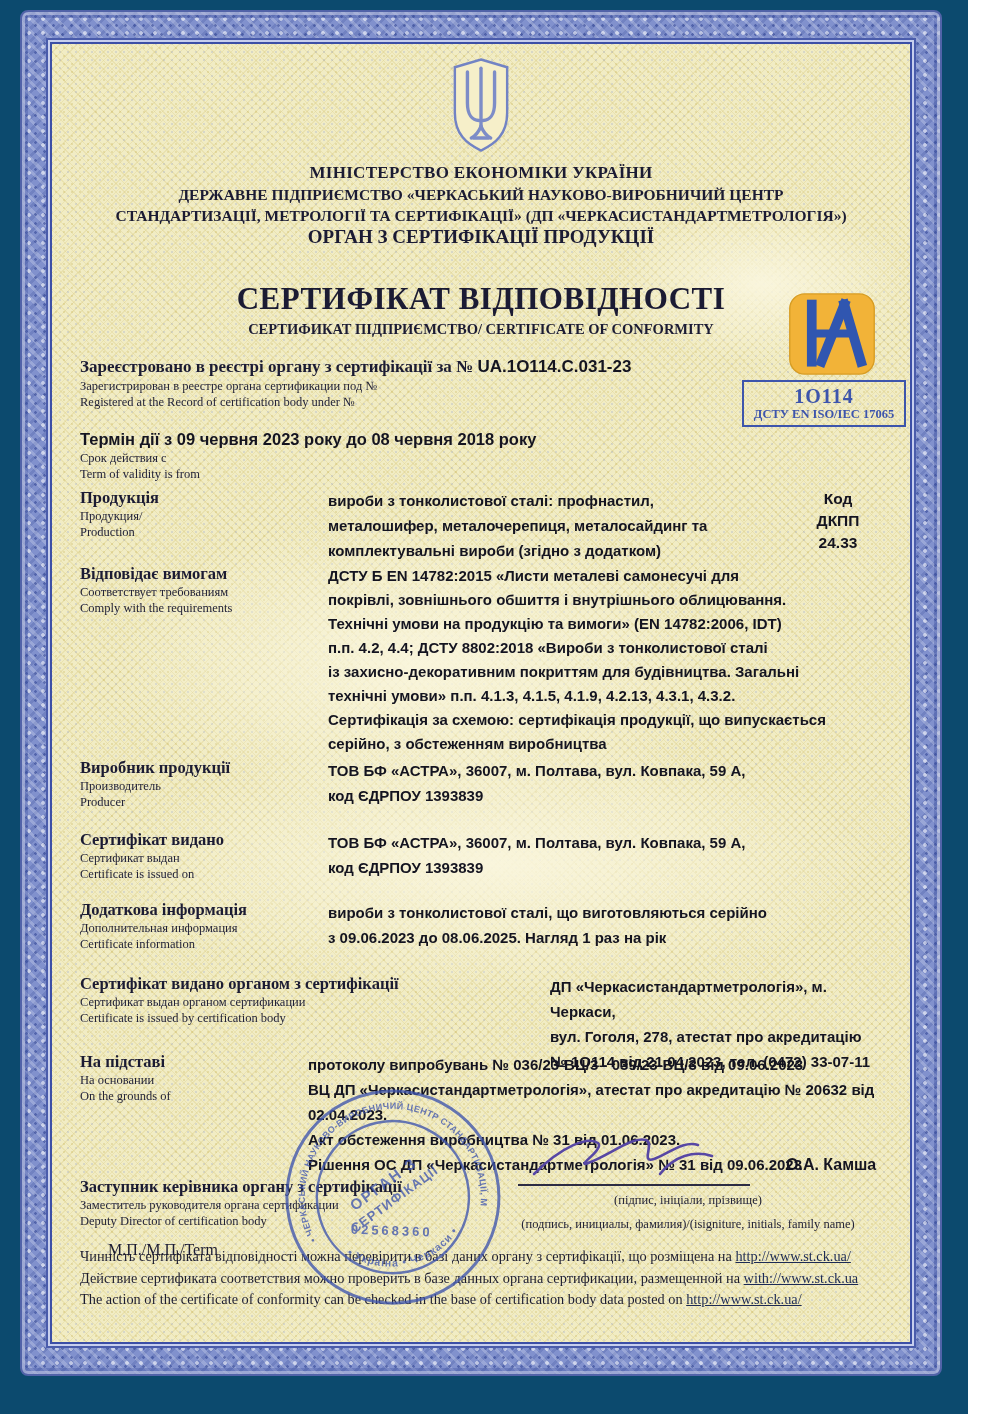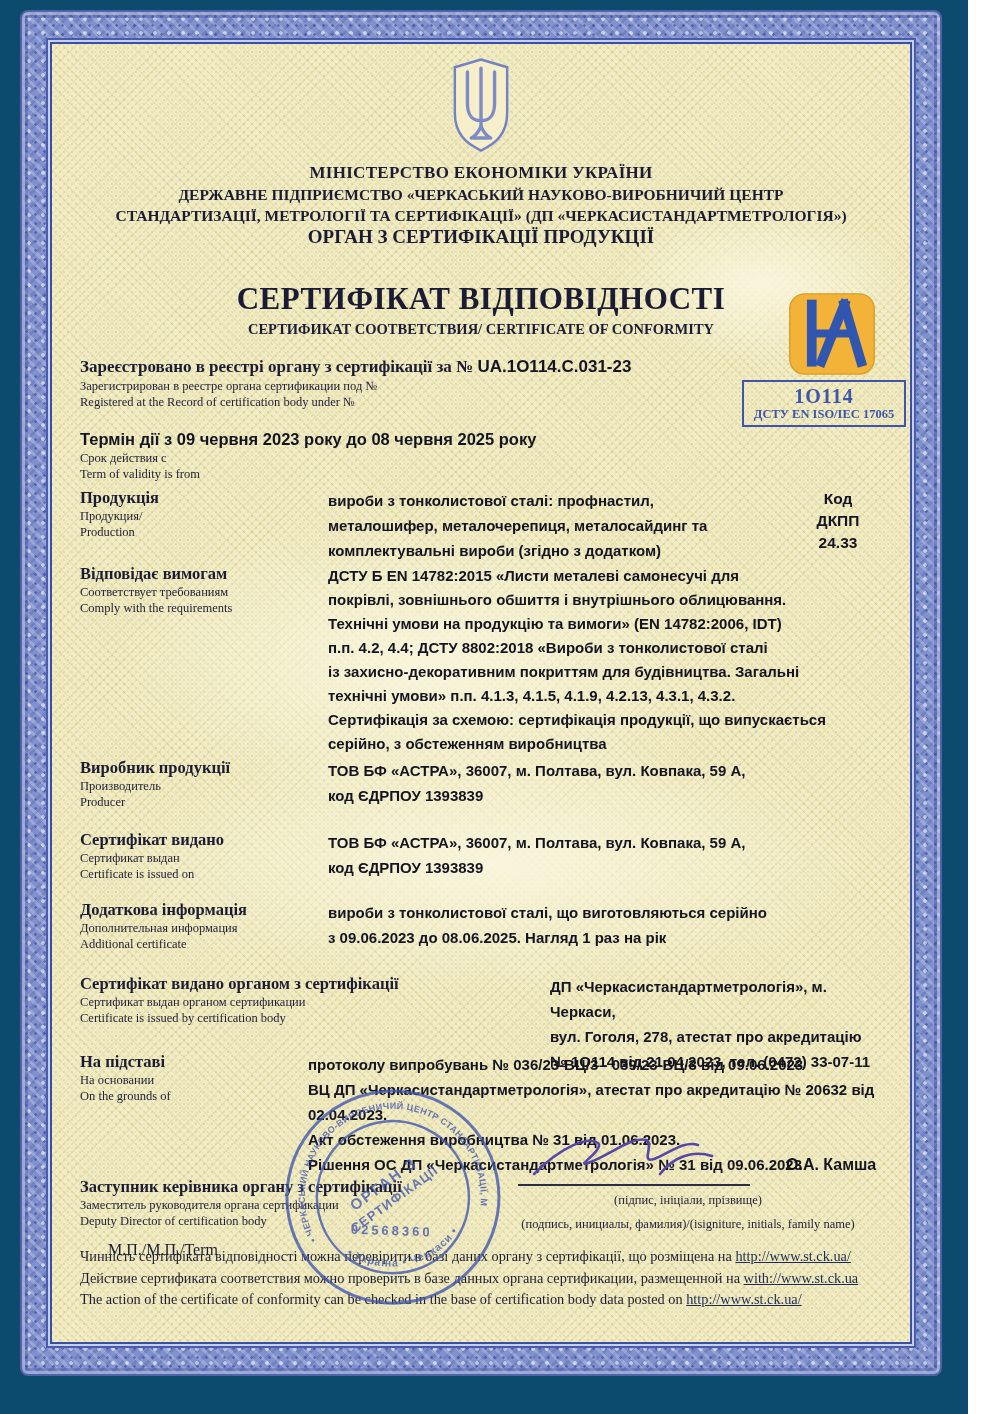--- a/index.html
+++ b/index.html
@@ -114,21 +114,21 @@
         </g>
       </svg>
       <div class="serifb h-ministry">МІНІСТЕРСТВО ЕКОНОМІКИ УКРАЇНИ</div>
       <div class="serifb h-ent ml">ДЕРЖАВНЕ ПІДПРИЄМСТВО «ЧЕРКАСЬКИЙ НАУКОВО-ВИРОБНИЧИЙ ЦЕНТР
 СТАНДАРТИЗАЦІЇ, МЕТРОЛОГІЇ ТА СЕРТИФІКАЦІЇ» (ДП «ЧЕРКАСИСТАНДАРТМЕТРОЛОГІЯ»)</div>
       <div class="serifb h-org">ОРГАН З СЕРТИФІКАЦІЇ ПРОДУКЦІЇ</div>
     </div>
 
     <div class="title-block center">
       <div class="serifb t-main">СЕРТИФІКАТ ВІДПОВІДНОСТІ</div>
-      <div class="serifb t-sub">СЕРТИФИКАТ СООТВЕТСТВИЯ/ CERTIFICATE OF CONFORMITY</div>
+      <div class="serifb t-sub">СЕРТИФИКАТ ПІДПРИЄМСТВО/ CERTIFICATE OF CONFORMITY</div>
     </div>
 
     <svg class="naau" width="88" height="84" viewBox="0 0 100 95">
       <rect x="2" y="2" width="96" height="91" rx="17" fill="#f2b338" stroke="#d79c22" stroke-width="1.5"></rect>
       <g stroke="#3056b0" stroke-linecap="square" fill="none">
         <path d="M27,14 V79" stroke-width="11"></path>
         <path d="M38,79 L64,14" stroke-width="11"></path>
         <path d="M64,14 L83,79" stroke-width="11"></path>
         <path d="M27,47 H72" stroke-width="9"></path>
       </g>
@@ -138,21 +138,21 @@
       <div class="accr-std">ДСТУ EN ISO/IEC 17065</div>
     </div>
 
     <div class="reg">
       <div class="serifb reg-main"><span>Зареєстровано в реєстрі органу з сертифікації за № </span><span class="reg-num">UA.1О114.С.031-23</span></div>
       <div class="serif-sm">Зарегистрирован в реестре органа сертификации под №</div>
       <div class="serif-sm">Registered at the Record of certification body under №</div>
     </div>
 
     <div class="validity">
-      <div class="val-ua">Термін дії з 09 червня 2023 року  до  08 червня 2025 року</div>
+      <div class="val-ua">Термін дії з 09 червня 2023 року  до  08 червня 2018 року</div>
       <div class="serif-sm">Срок действия с</div>
       <div class="serif-sm">Term of validity is from</div>
     </div>
 
     <div class="row row3" style="top:444px;">
       <div>
         <div class="serifb lbl-ua">Продукція</div>
         <div class="serif-sm">Продукция/</div>
         <div class="serif-sm">Production</div>
       </div>
@@ -197,21 +197,21 @@
         <div class="serif-sm">Certificate is issued on</div>
       </div>
       <div class="sansb val ml">ТОВ БФ «АСТРА», 36007, м. Полтава, вул. Ковпака, 59 А,
 код ЄДРПОУ 1393839</div>
     </div>
 
     <div class="row" style="top:856px;">
       <div>
         <div class="serifb lbl-ua">Додаткова інформація</div>
         <div class="serif-sm">Дополнительная информация</div>
-        <div class="serif-sm">Additional certificate</div>
+        <div class="serif-sm">Certificate information</div>
       </div>
       <div class="sansb val ml">вироби з тонколистової сталі, що виготовляються серійно
 з 09.06.2023 до 08.06.2025. Нагляд 1 раз на рік</div>
     </div>
 
     <div class="row row-wide" style="top:930px;">
       <div>
         <div class="serifb lbl-ua">Сертифікат видано органом з сертифікації</div>
         <div class="serif-sm">Сертификат выдан органом сертификации</div>
         <div class="serif-sm">Certificate is issued by certification body</div>

